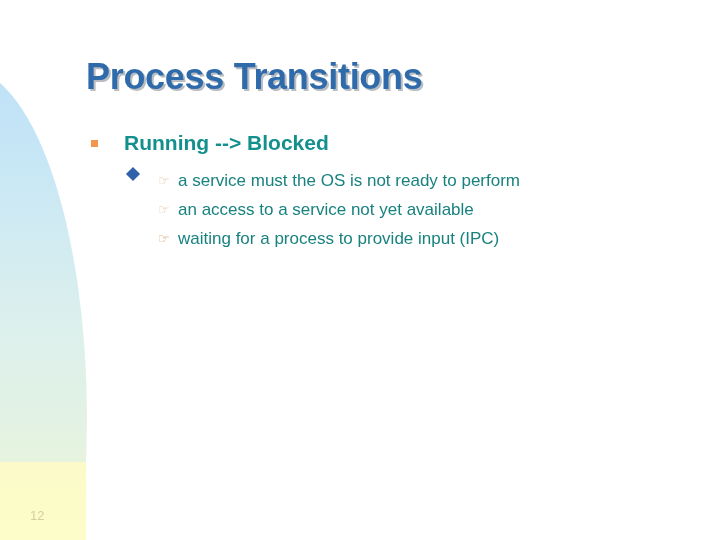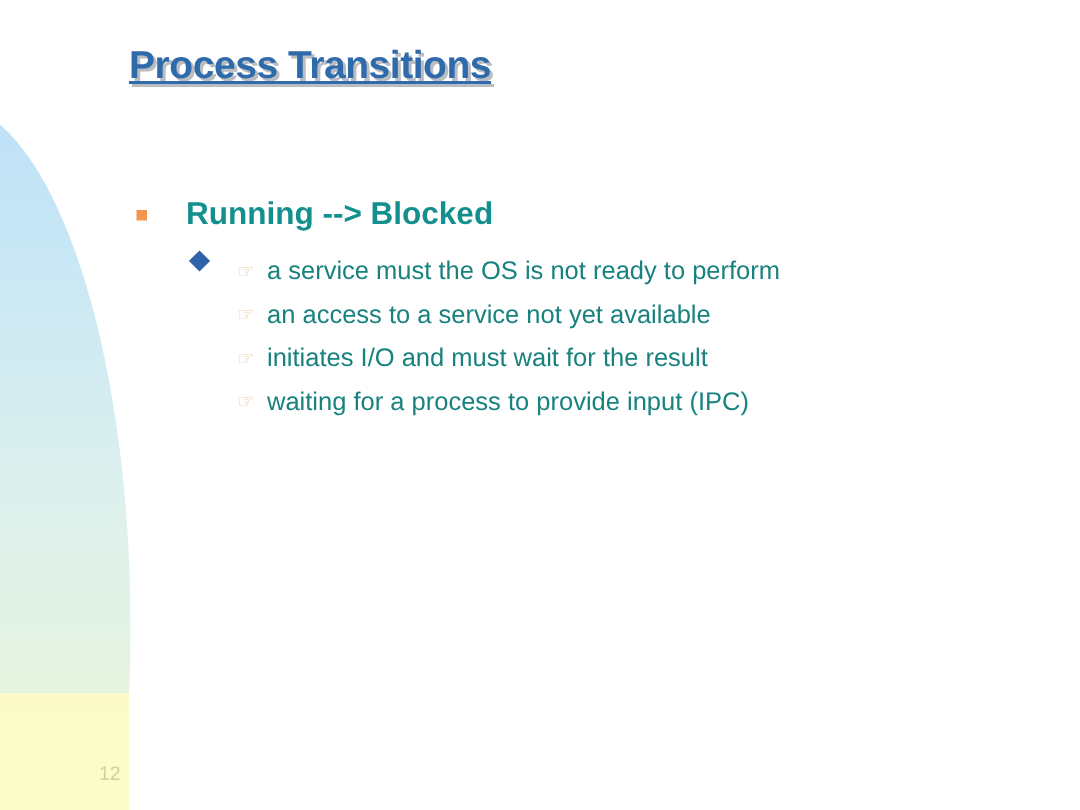--- a/index.html
+++ b/index.html
@@ -41,29 +41,28 @@
     bottom: 0;
     width: 86px;
     height: 78px;
     background: linear-gradient(to bottom, #fbfac8 0%, #fdfdc9 100%);
   }
 
   
   #title {
     position: absolute;
     left: 86px;
-    top: 28px;
+    top: 56px;
     width: 600px;
-    font-size: 26px;
+    font-size: 36px;
     font-weight: bold;
     color: #2f6bab;
     letter-spacing: -0.3px;
     text-shadow: 2px 2px 0 #b9bcc0;
     white-space: nowrap;
-    text-decoration: underline;
   }
 
   
   #body {
     position: absolute;
     left: 0;
     top: 128px;
     width: 653px;
   }
 
@@ -124,21 +123,20 @@
   .group-gap { height: 6px; }
   .group-gap-lg { height: 14px; }
 
   
   #page-number {
     position: absolute;
     left: 30px;
     top: 508px;
     font-size: 13px;
     color: #d6cf9a;
-    margin-left: 36px;
   }
 </style>
 </head>
 <body>
 
 <div id="slide">
 
   <div id="deco-ellipse"></div>
   <div id="deco-bottom-fill"></div>
 
@@ -160,21 +158,20 @@
     <div class="lvl3">
       <span class="bullet-hand">☞</span>
       <span>a service must the OS is not ready to perform</span>
     </div>
     <div class="lvl3">
       <span class="bullet-hand">☞</span>
       <span>an access to a service not yet available</span>
     </div>
     <div class="lvl3">
       <span class="bullet-hand">☞</span>
-      <span>initiates I/O and must wait for the result</span>
     </div>
     <div class="lvl3">
       <span class="bullet-hand">☞</span>
       <span>waiting for a process to provide input (IPC)</span>
     </div>
 
     <div class="group-gap-lg"></div>
 
 
 

